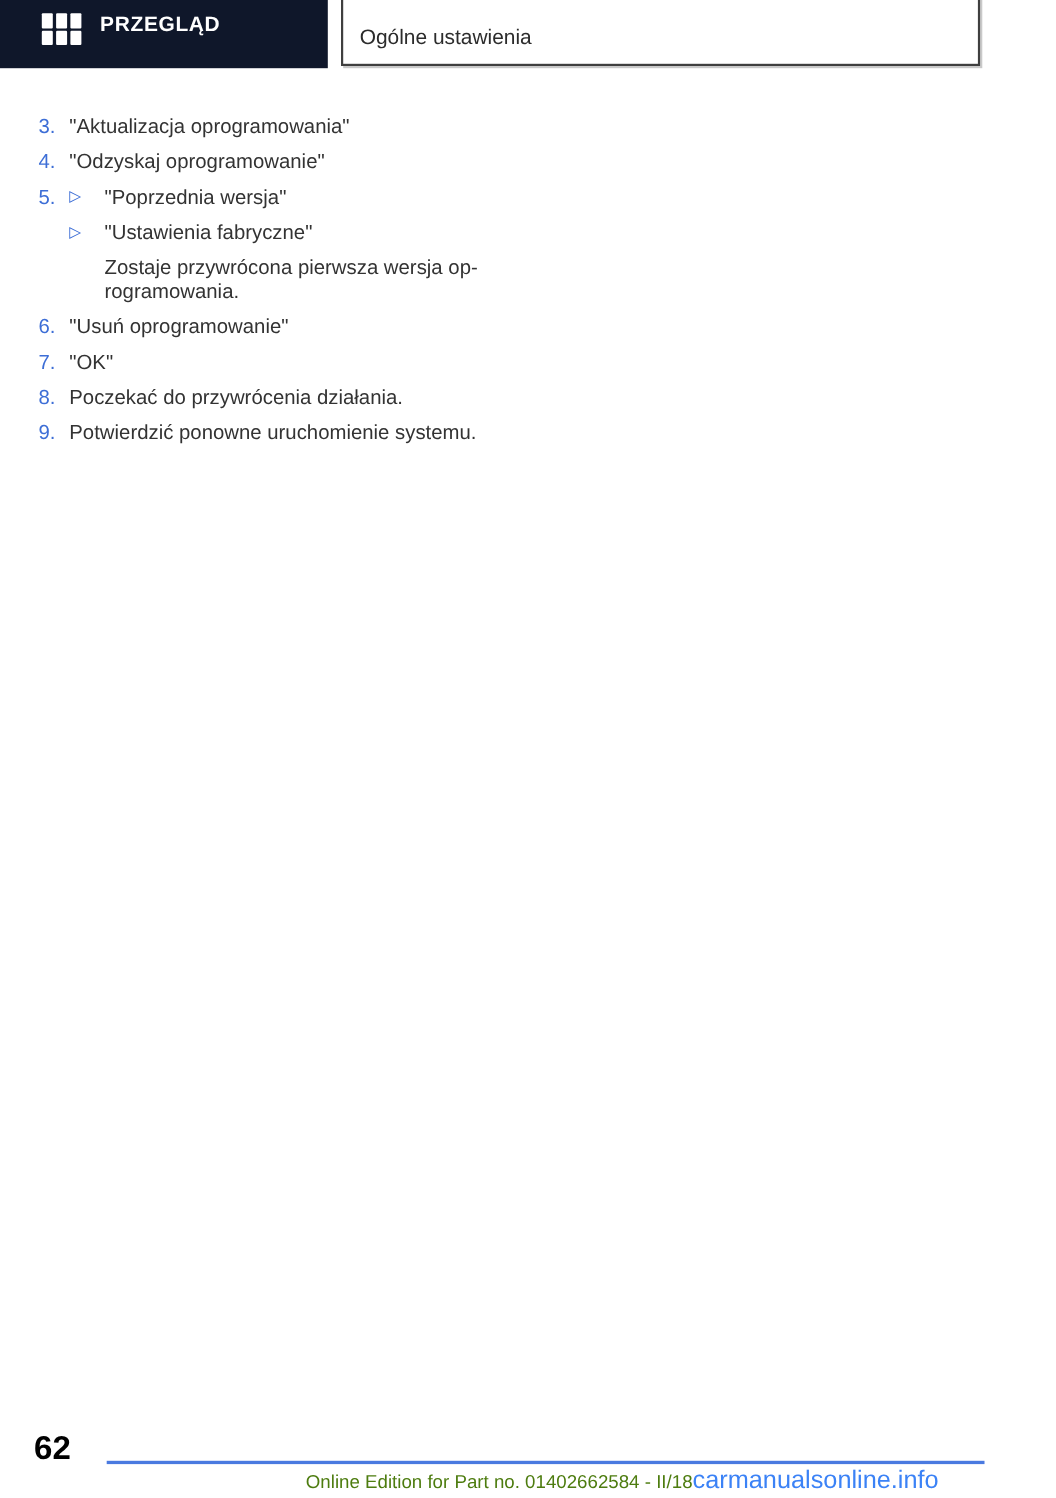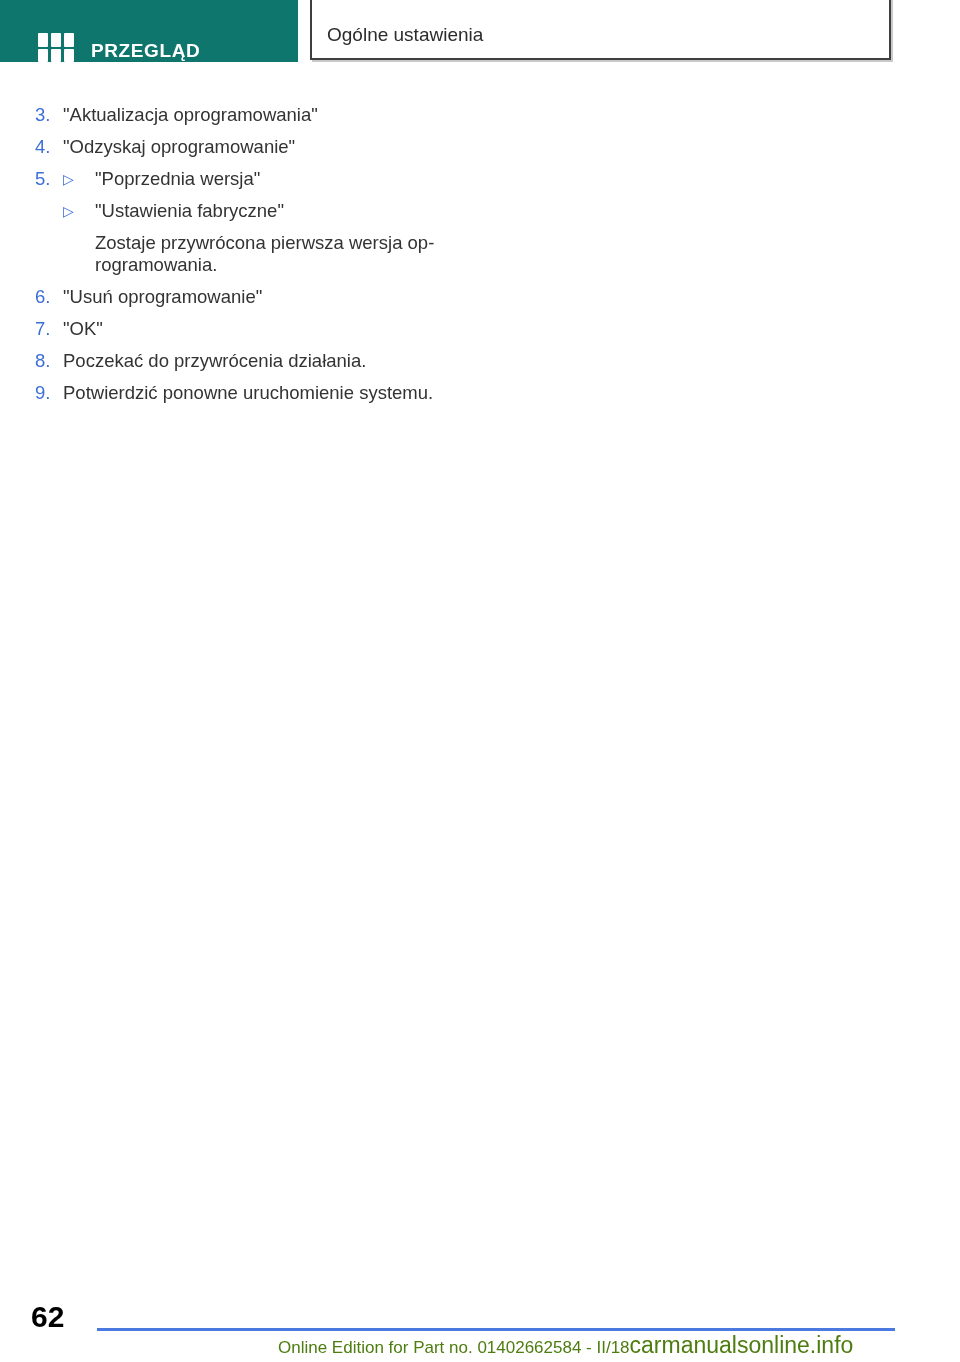--- a/index.html
+++ b/index.html
@@ -11,23 +11,23 @@
     overflow: hidden;
     font-family: "Liberation Sans", sans-serif;
     color: #333333;
   }
 
   
   .chapter-badge {
     position: absolute;
     left: 0; top: 0;
     width: 298px; height: 62px;
-    background: #0f766e;
+    background: #0f172a;
     display: flex;
-    align-items: flex-end;
+    align-items: flex-start;
     padding-top: 12px;
     box-sizing: border-box;
   }
   .grid-icon {
     margin-left: 38px;
     display: grid;
     grid-template-columns: repeat(3, 10px);
     grid-template-rows: 14px 13px;
     column-gap: 3px;
     row-gap: 2px;
@@ -93,21 +93,21 @@
     background: #4a7ae0;
   }
   .footer-line {
     position: absolute;
     left: 278px; top: 1332px;
     display: flex;
     align-items: baseline;
     white-space: nowrap;
   }
   .edition { font-size: 17px; color: #4d7c0f; }
-  .watermark { font-size: 23px; color: #4d7c0f; }
+  .watermark { font-size: 23px; color: #3b82f6; }
 </style>
 </head>
 <body>
 
 <div class="page">
 
   <div class="chapter-badge">
     <div class="grid-icon">
       <span class="grid-cell"></span>
       <span class="grid-cell"></span>

